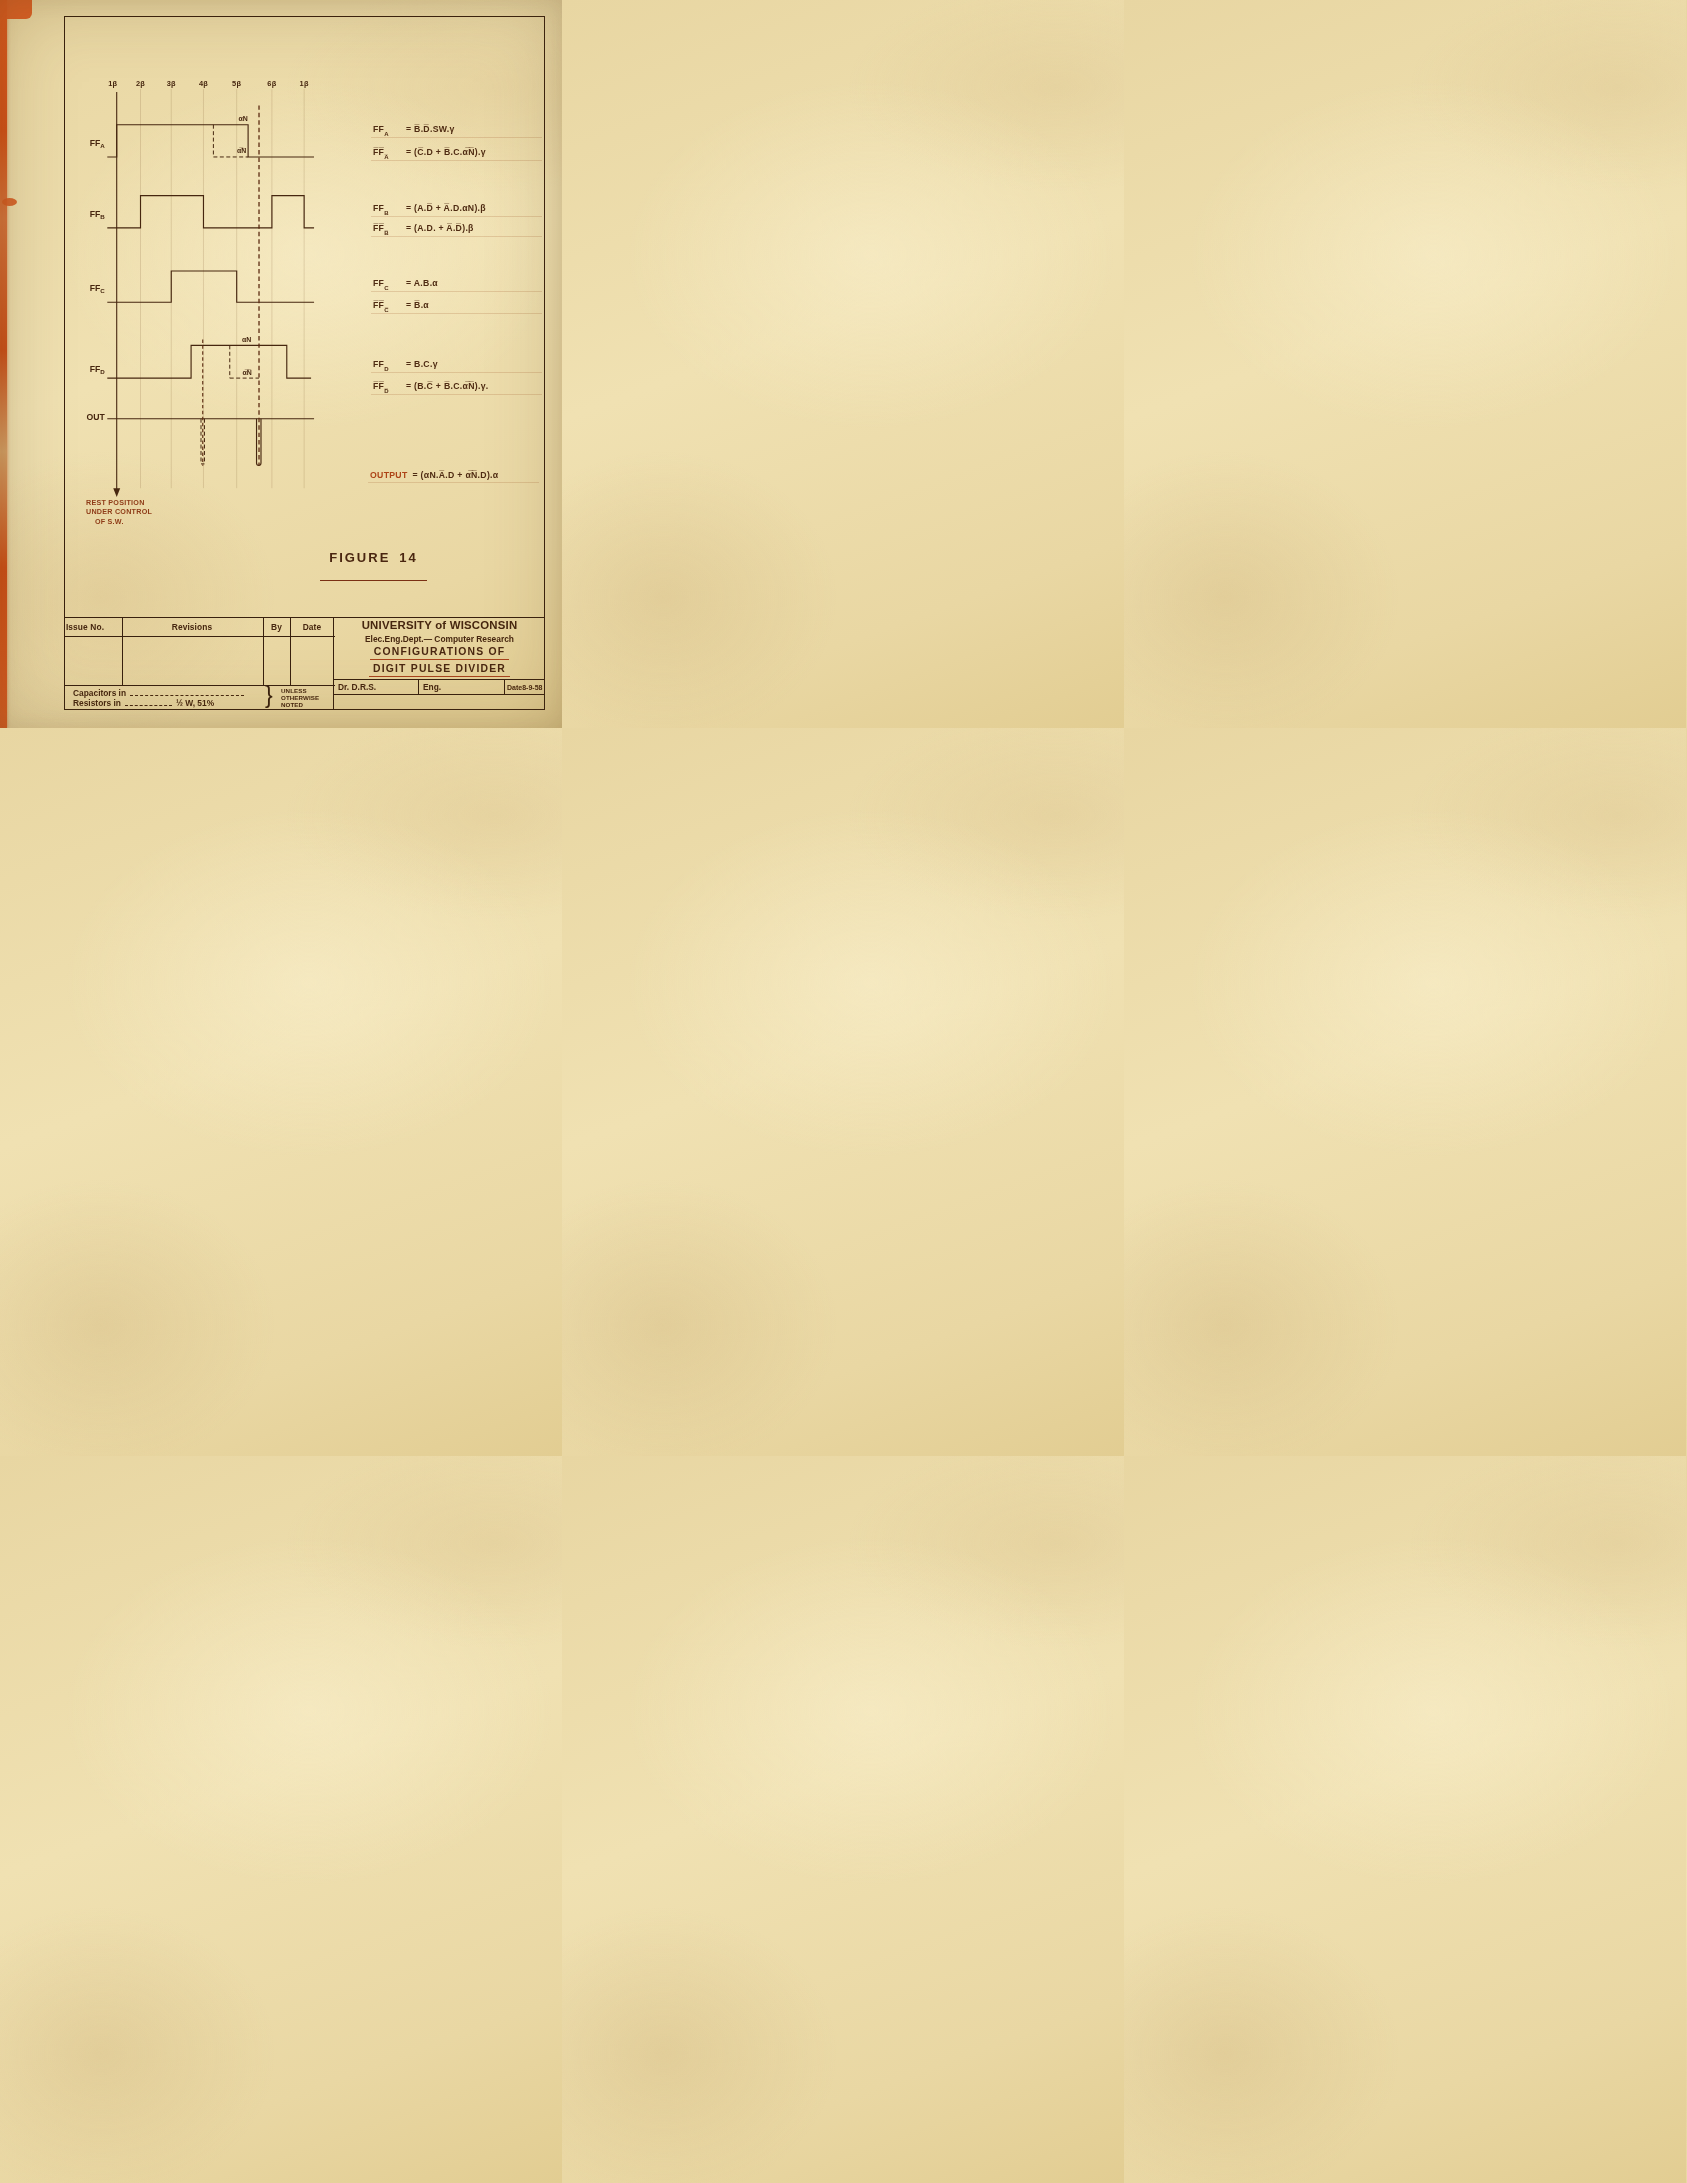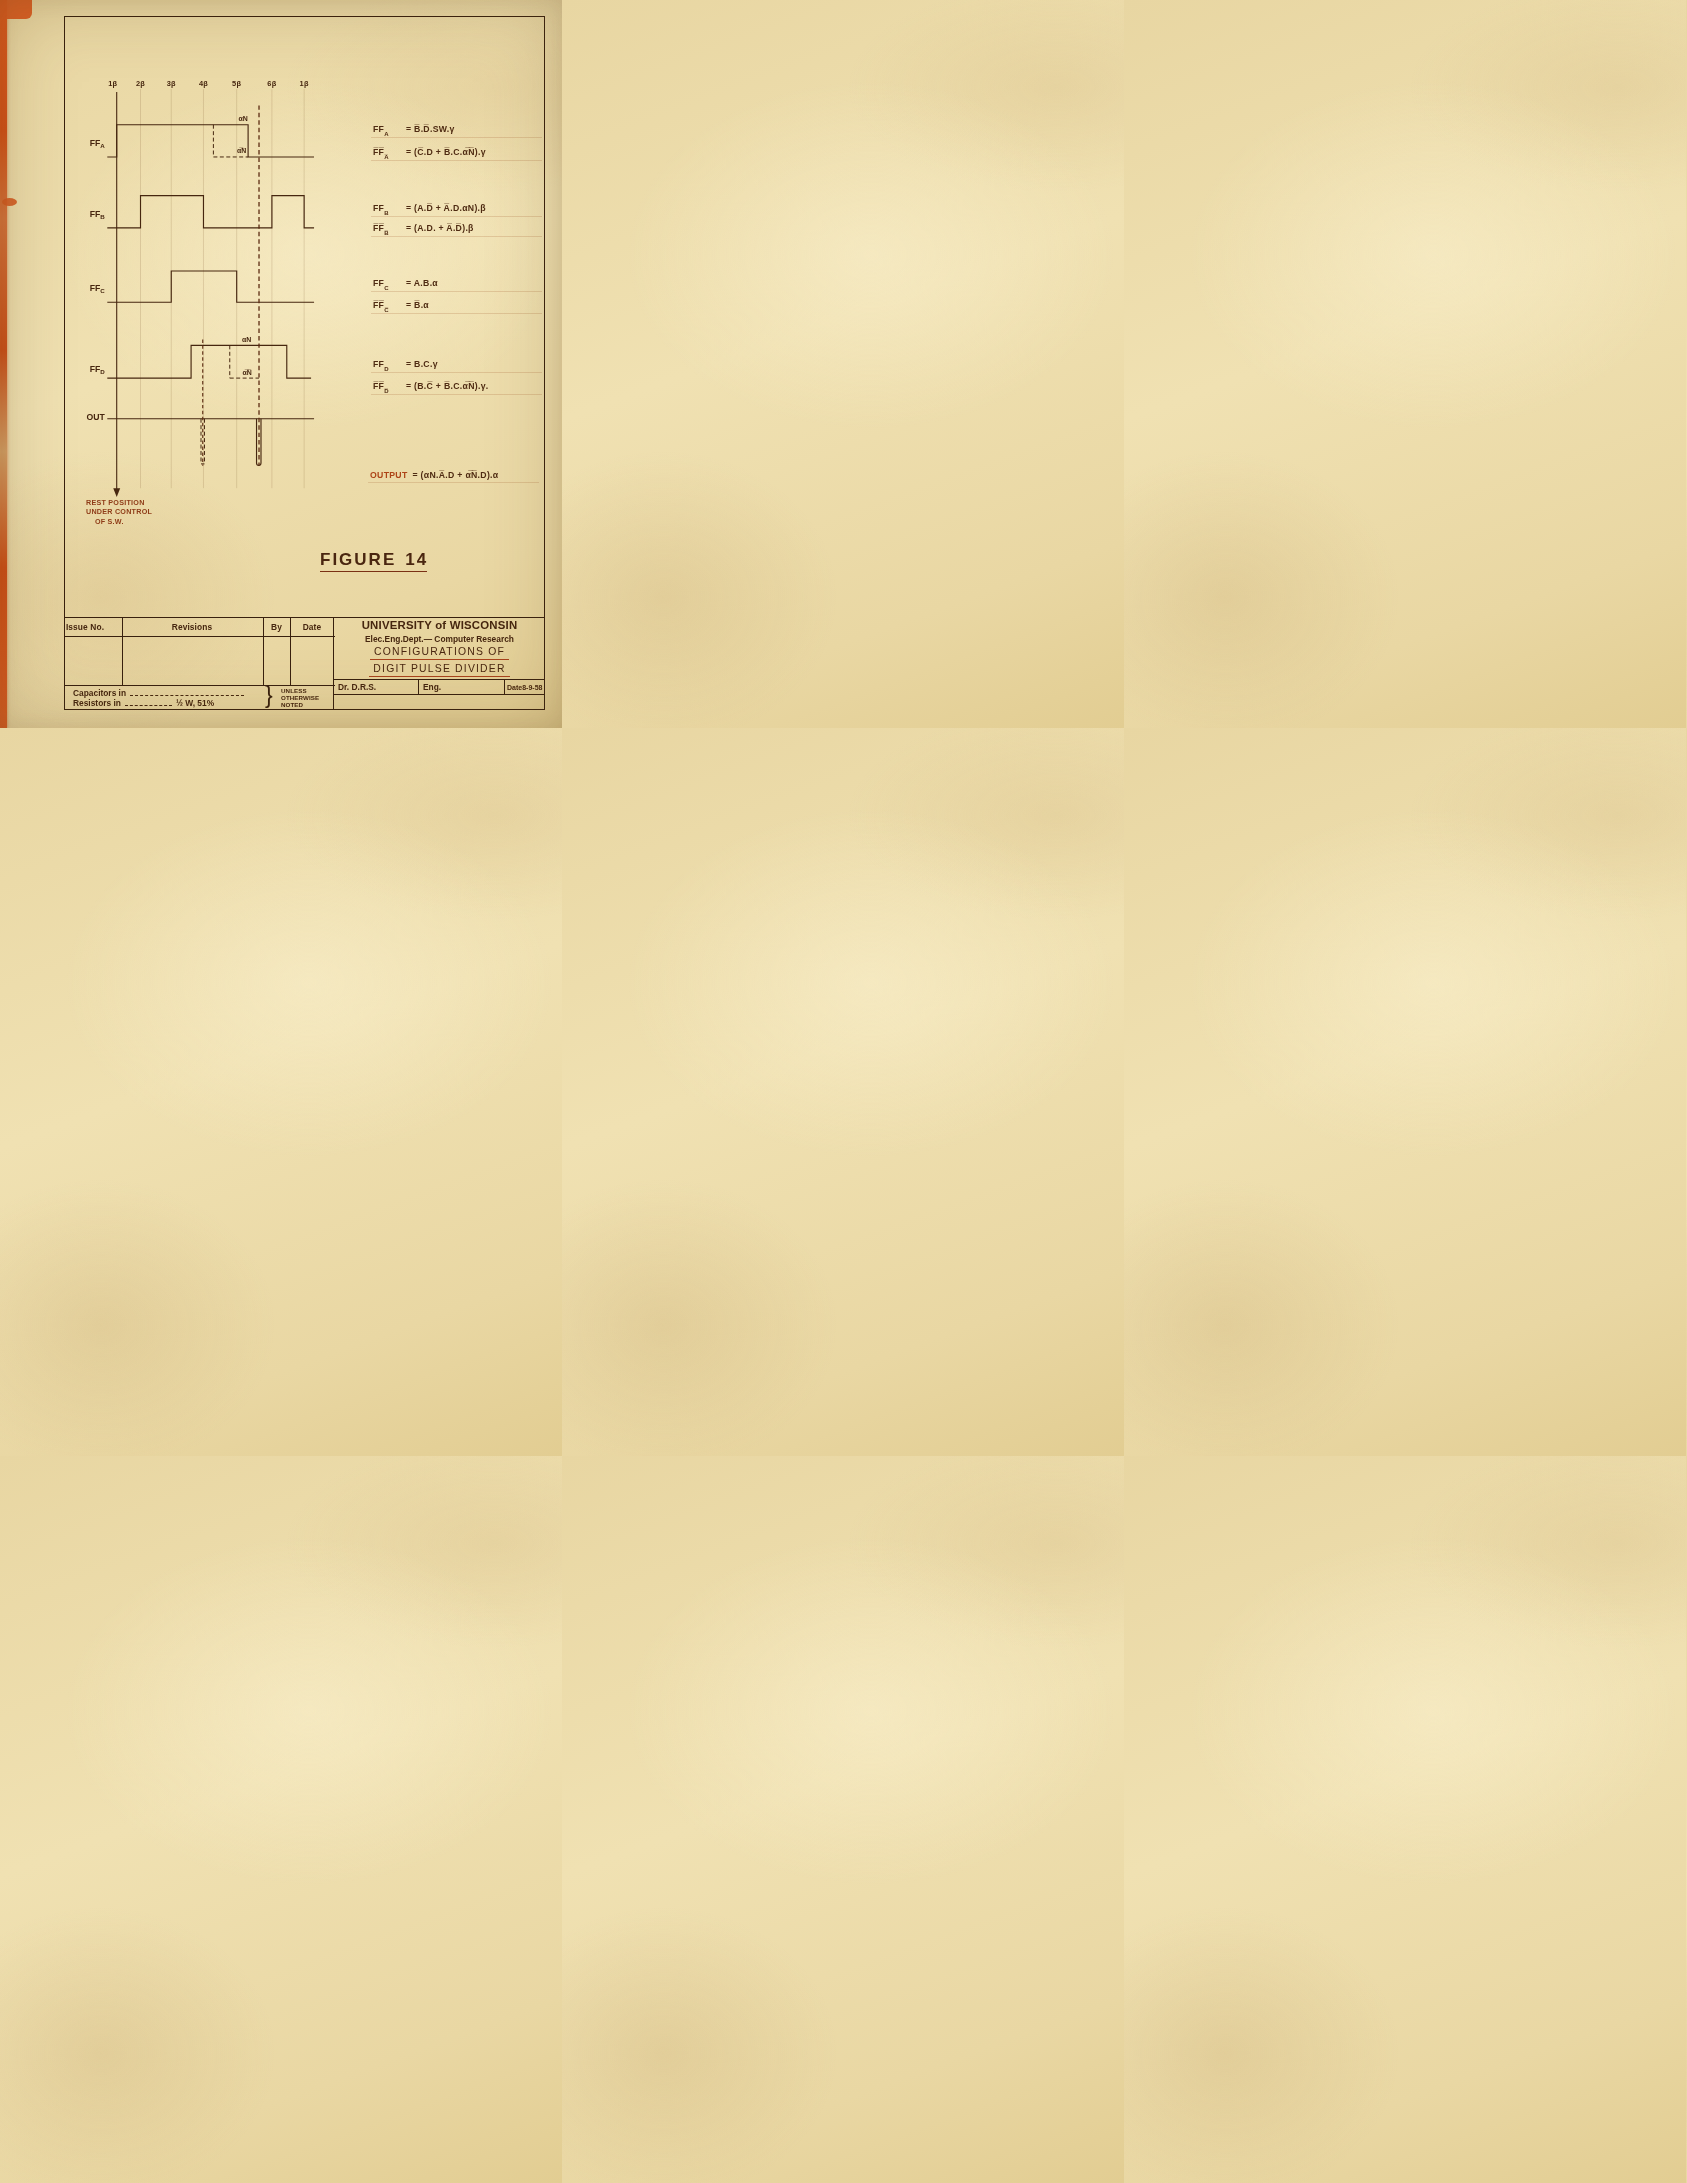--- a/index.html
+++ b/index.html
@@ -42,30 +42,30 @@
   .eq { position:absolute; left:373px; font-size:8.7px; letter-spacing:0.3px; font-weight:600; color:#4f2b12; white-space:nowrap; }
   .eq::after { content:""; position:absolute; left:-2px; bottom:-2.5px; width:171px; border-bottom:0.7px solid rgba(165,95,50,.22); }
   .eq .lhs { display:inline-block; min-width:30px; }
   .eq .lhs.wide { min-width:0; margin-right:2px; }
   .eq sub { font-size:6px; position:relative; top:1.5px; }
   .eq .rhs { margin-left:3px; }
   .out-color { color:#ad4417;margin-top:48px; }
 
   
   .figure-caption { position:absolute; left:320px; top:550px; width:107px; text-align:center;
-    font-size:17px; font-weight:700; letter-spacing:2px; color:#4a2610;
-    border-bottom:1.2px solid #7a3014; padding-bottom:1px; }
+    font-size:13px; font-weight:700; letter-spacing:2px; color:#4a2610;
+    border-bottom:1.2px solid #7a3014; padding-bottom:15px; }
   .fig-num { margin-left:9px; }
 
   
   .ln { position:absolute; background:#38200e; }
   .cell { position:absolute; height:18px; line-height:18px; text-align:center; font-size:8.4px; font-weight:600; letter-spacing:0.1px; }
   .uni  { position:absolute; left:334px; top:619px; width:211px; text-align:center; font-size:11.4px; font-weight:700; letter-spacing:0.2px; }
   .dept { position:absolute; left:334px; top:634px; width:211px; text-align:center; font-size:8.4px; font-weight:600; }
-  .cfg  { position:absolute; left:334px; width:211px; text-align:center; font-size:10.4px; letter-spacing:1.2px; font-weight:400; color:#4a2711; }
+  .cfg  { position:absolute; left:334px; width:211px; text-align:center; font-size:10.4px; letter-spacing:1.2px; font-weight:700; color:#4a2711; }
   .cfg span { display:inline-block; border-bottom:1.2px solid #a8431c; padding:0 4px 2px; }
   .drcell { position:absolute; top:681px; font-size:8.4px; font-weight:600; line-height:13px; white-space:nowrap; }
   .dwg { position:absolute; left:338px; top:696px; font-size:8.7px; font-weight:600;margin-top:47px; }
   .caps-line { position:absolute; left:73px; font-size:8.4px; font-weight:600; white-space:nowrap; }
   .dash { display:inline-block; border-bottom:1px dashed #46260f; height:6.5px; margin:0 4px; }
   .brace { position:absolute; left:265px; top:684px; font-size:23px; line-height:23px; color:#38200e; font-weight:400; }
   .uon { position:absolute; left:281px; top:687px; font-size:6.2px; font-weight:700; line-height:7px; letter-spacing:0.1px; }
   .vignette { position:absolute; inset:0; pointer-events:none;
     box-shadow: inset 0 0 74px rgba(105,75,30,.28), inset 0 0 20px rgba(105,75,30,.12); }
 </style>

